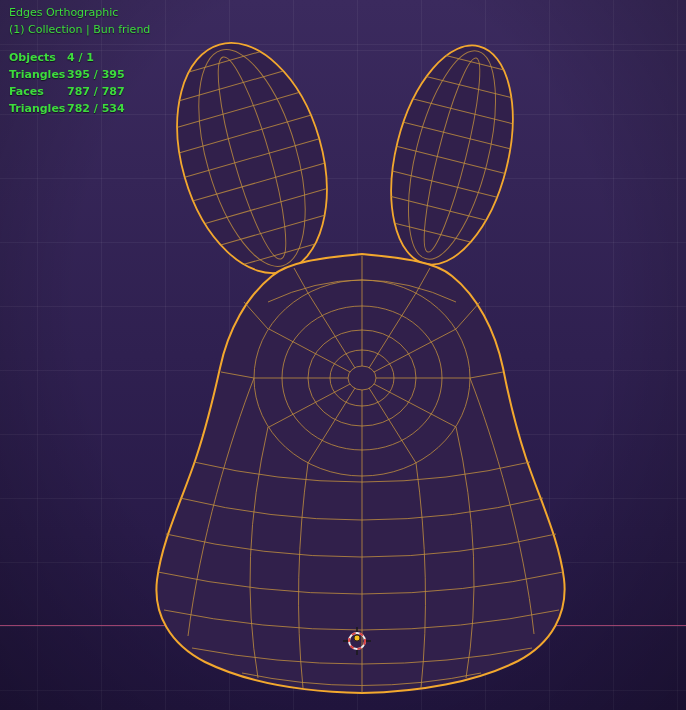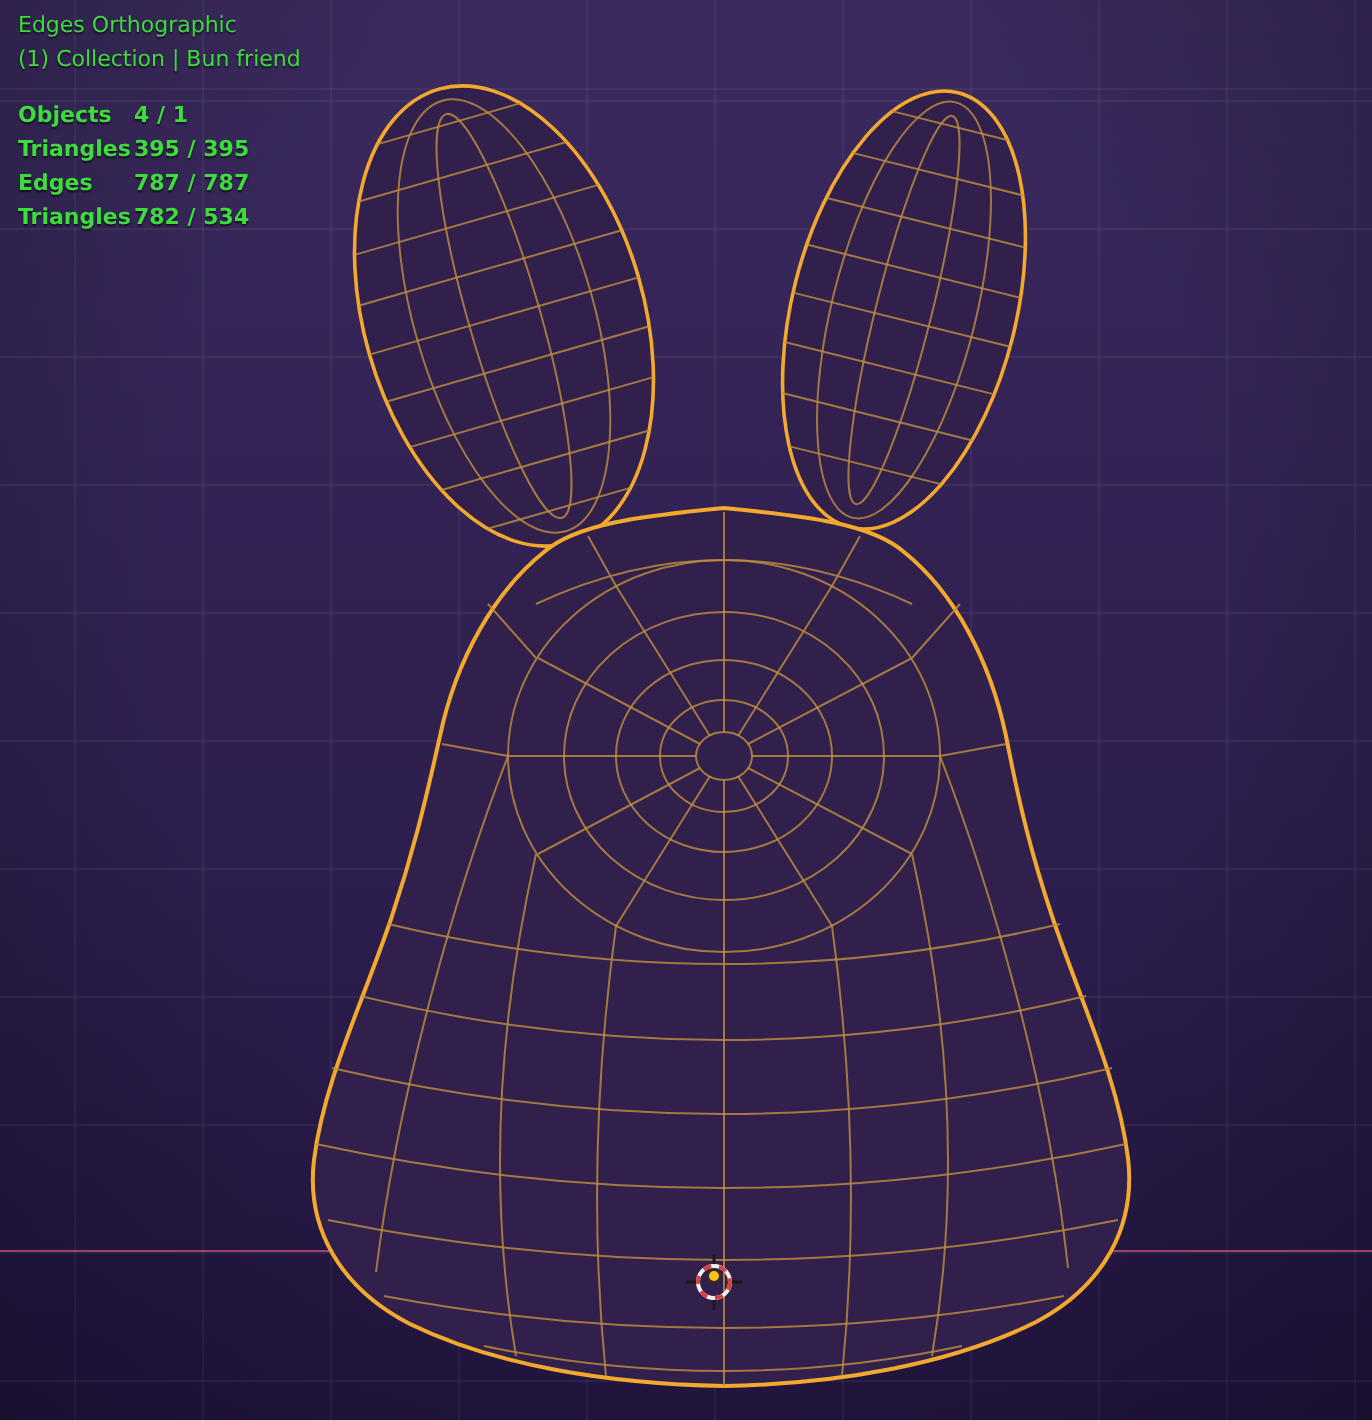--- a/index.html
+++ b/index.html
@@ -143,21 +143,21 @@
     <div class="stats">
       <div class="srow">
         <span class="slabel">Objects</span>
         <span class="sval">4 / 1</span>
       </div>
       <div class="srow">
         <span class="slabel">Triangles</span>
         <span class="sval">395 / 395</span>
       </div>
       <div class="srow">
-        <span class="slabel">Edges</span>
+        <span class="slabel">Faces</span>
         <span class="sval">787 / 787</span>
       </div>
       <div class="srow">
         <span class="slabel">Triangles</span>
         <span class="sval">782 / 534</span>
       </div>
     </div>
   </div>
 </div>
 

